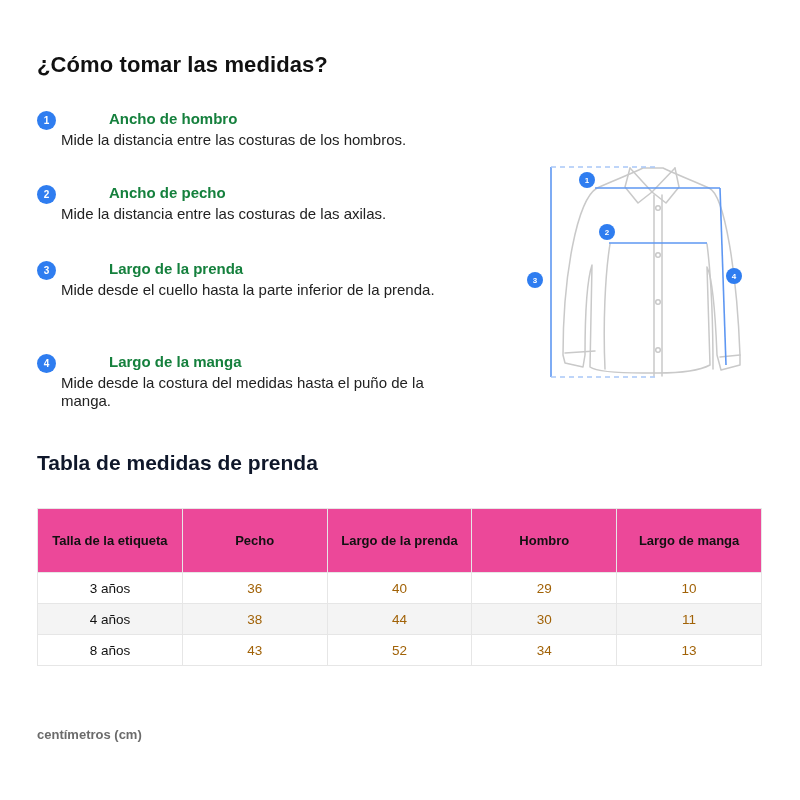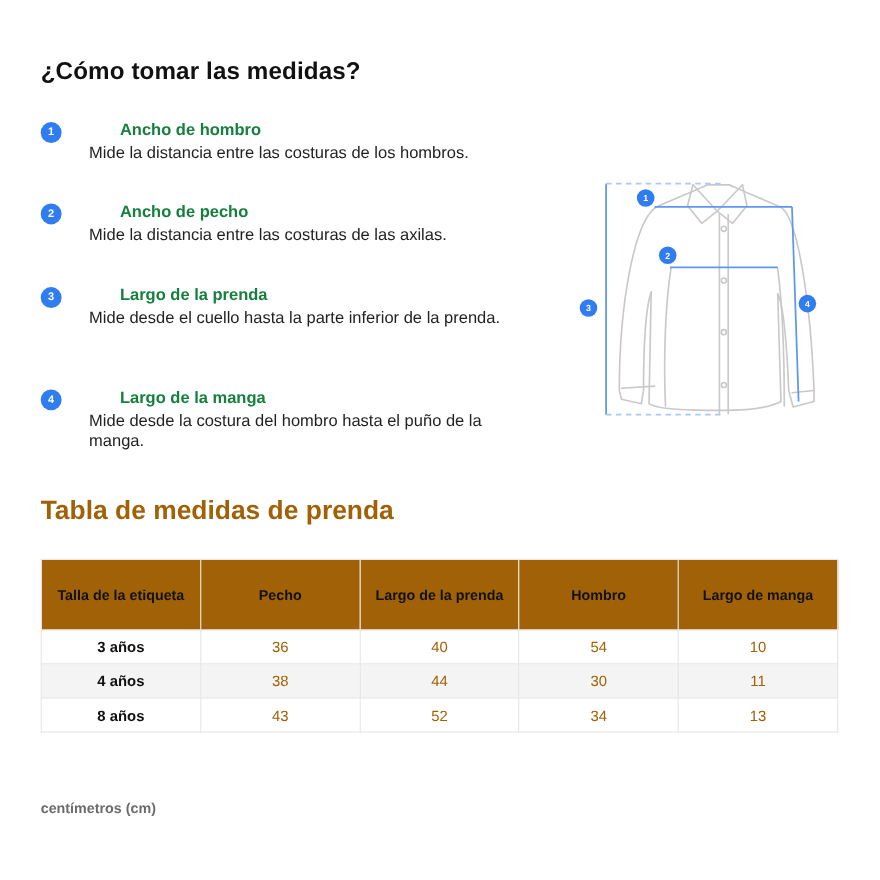--- a/index.html
+++ b/index.html
@@ -4,30 +4,30 @@
 <style>
   html, body { margin: 0; padding: 0; background: #ffffff; }
   body { width: 800px; height: 800px; position: relative; overflow: hidden;
          font-family: "Liberation Sans", "DejaVu Sans", sans-serif; color: #1a1a1a; }
   .h1 { position: absolute; left: 37px; top: 52px; font-size: 22px; font-weight: bold; color: #111; letter-spacing: 0.1px; }
   .step { position: absolute; left: 37px; width: 420px; }
   .badge { position: absolute; left: 0; top: 1px; width: 19px; height: 19px; border-radius: 50%;
            background: #2f7df0; color: #fff; font-size: 10px; font-weight: bold;
            display: flex; align-items: center; justify-content: center; }
   .step-title { position: absolute; left: 28px; top: 0; font-size: 15px; font-weight: bold; color: #15803d; white-space: nowrap; margin-left: 44px; }
-  .step-desc { position: absolute; left: 44px; top: 21px; width: 380px; font-size: 15px; line-height: 18px; color: #222; }
-  .h2 { position: absolute; left: 37px; top: 451px; font-size: 24px; font-weight: bold; color: #a16207; }
+  .step-desc { position: absolute; left: 24px; top: 21px; width: 380px; font-size: 15px; line-height: 18px; color: #222; }
+  .h2 { position: absolute; left: 37px; top: 451px; font-size: 21px; font-weight: bold; color: #0f172a; }
   .shirt { position: absolute; left: 515px; top: 155px; width: 250px; height: 235px; }
   table.sizes { position: absolute; left: 37px; top: 508px; border-collapse: collapse; width: 725px; table-layout: fixed; }
   table.sizes th, table.sizes td { border: 1px solid #e6e6e6; text-align: center; font-size: 13.5px; padding: 0; }
-  table.sizes th { background: #a16207; height: 63px; font-weight: bold; color: #111; font-size: 13px; }
+  table.sizes th { background: #ec4899; height: 63px; font-weight: bold; color: #111; font-size: 13px; }
   table.sizes td { height: 30px; color: #a16207; }
   table.sizes tbody tr:nth-child(odd) td { background: #ffffff; }
   table.sizes tbody tr:nth-child(even) td { background: #f4f4f4; }
-  table.sizes td.size { font-weight: bold; color: #111; }
+  table.sizes td.size { font-weight: normal; color: #111; }
   .units { position: absolute; left: 37px; top: 727px; font-size: 13px; font-weight: bold; color: #6b6b6b; }
 </style>
 </head>
 <body>
 
 <div class="h1">¿Cómo tomar las medidas?</div>
 
 <div class="step" style="top:110px;">
   <div class="badge">1</div>
   <div class="step-title">Ancho de hombro</div>
@@ -42,21 +42,21 @@
 
 <div class="step" style="top:260px;">
   <div class="badge">3</div>
   <div class="step-title">Largo de la prenda</div>
   <div class="step-desc">Mide desde el cuello hasta la parte inferior de la prenda.</div>
 </div>
 
 <div class="step" style="top:353px;">
   <div class="badge">4</div>
   <div class="step-title">Largo de la manga</div>
-  <div class="step-desc">Mide desde la costura del hombro hasta el puño de la manga.</div>
+  <div class="step-desc">Mide desde la costura del medidas hasta el puño de la manga.</div>
 </div>
 
 <div class="shirt">
   <svg width="250" height="235" viewBox="0 0 250 235" xmlns="http://www.w3.org/2000/svg">
     <g fill="none" stroke="#c9c9c9" stroke-width="1.5" stroke-linejoin="round" stroke-linecap="round">
 
       <path d="M82 33 C100 25 118 18 128 13 L148 13 C158 18 176 25 194 33
                C210 40 222 120 225 200 L225 210 L206 215 L202 200
                C200 150 196 120 192 112 L195 210 C180 218 150 218 143 218
                L128 218 C110 218 82 217 75 212 L77 110
@@ -115,21 +115,21 @@
       <th>Largo de la prenda</th>
       <th>Hombro</th>
       <th>Largo de manga</th>
     </tr>
   </thead>
   <tbody>
     <tr>
       <td class="size">3 años</td>
       <td>36</td>
       <td>40</td>
-      <td>54</td>
+      <td>29</td>
       <td>10</td>
     </tr>
     <tr>
       <td class="size">4 años</td>
       <td>38</td>
       <td>44</td>
       <td>30</td>
       <td>11</td>
     </tr>
     <tr>

